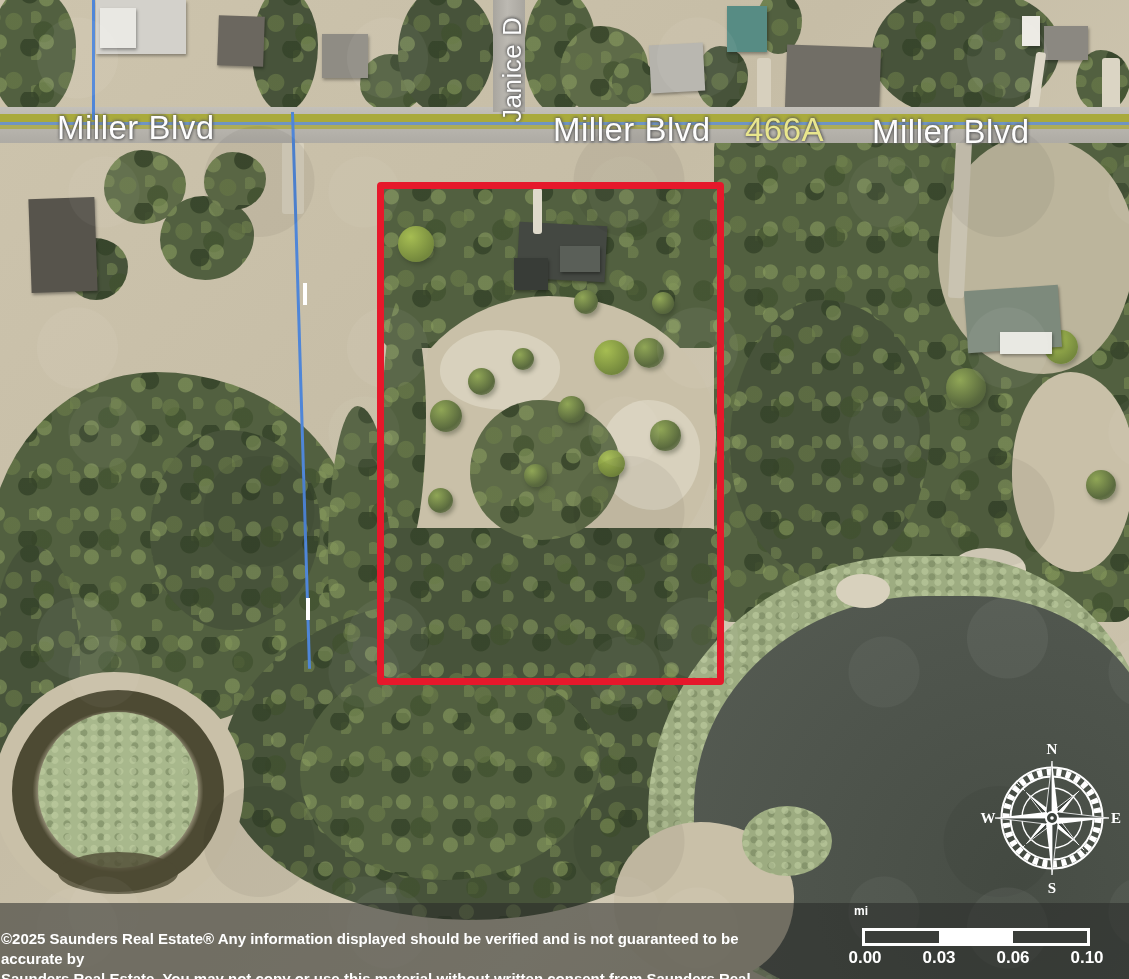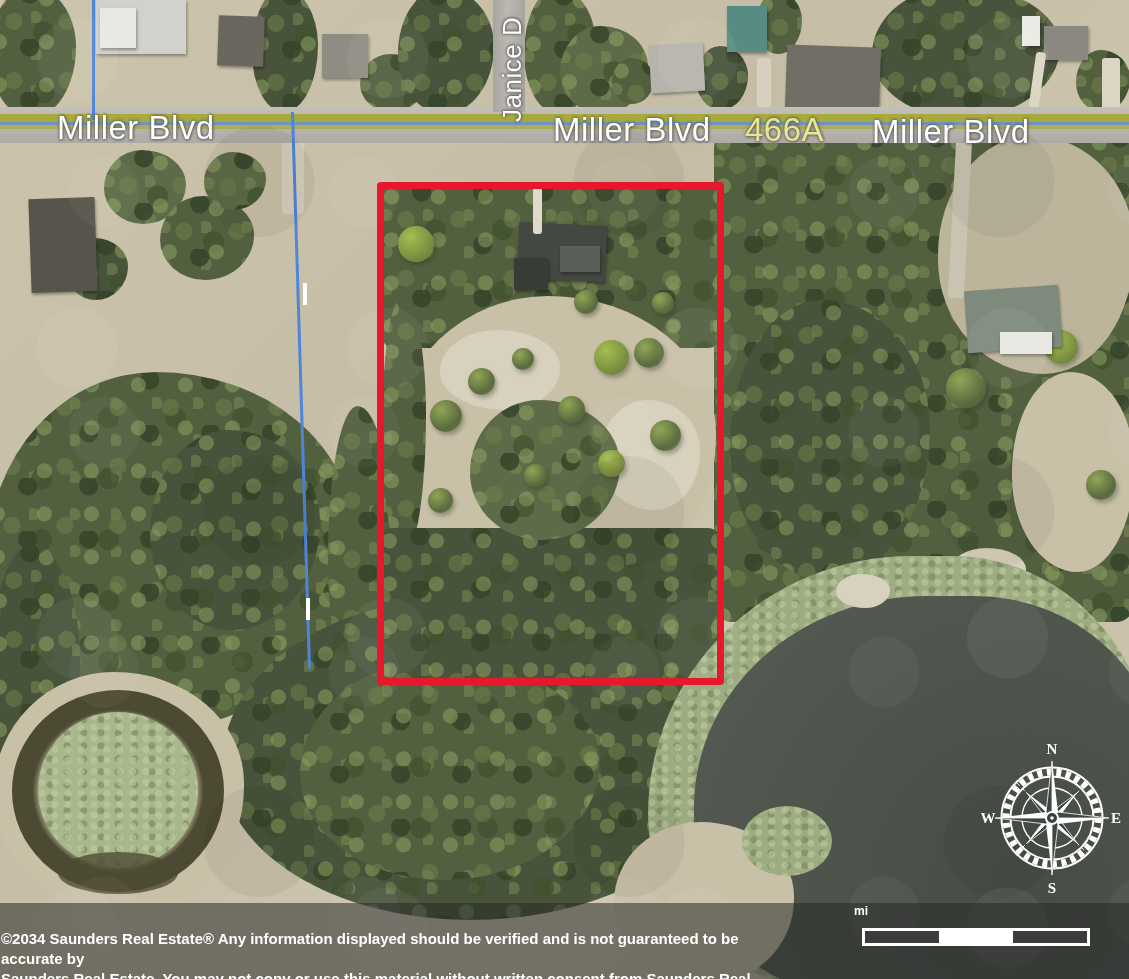--- a/index.html
+++ b/index.html
@@ -281,26 +281,32 @@
     <circle r="1.8" fill="#fff"></circle>
     <text x="0" y="-64" text-anchor="middle">N</text>
     <text x="64" y="5" text-anchor="middle">E</text>
     <text x="0" y="75" text-anchor="middle">S</text>
     <text x="-64" y="5" text-anchor="middle">W</text>
   </svg>
 
   <div class="abs" id="footer-bar"></div>
 
   <div class="abs" id="copyright">
-    <span>©2034 Saunders Real Estate® Any information displayed should be verified and is not guaranteed to be accurate by</span>
+    <span>©2025 Saunders Real Estate® Any information displayed should be verified and is not guaranteed to be accurate by</span>
     <span>Saunders Real Estate. You may not copy or use this material without written consent from Saunders Real Estate.</span>
   </div>
 
   <div class="abs" id="scale-group">
     <div id="scale-unit">mi</div>
     <div id="scale-bar">
       <div class="seg dark"></div>
       <div class="seg white"></div>
       <div class="seg dark"></div>
     </div>
+    <div id="scale-ticks">
+      <span style="left:3px;">0.00</span>
+      <span style="left:77px;">0.03</span>
+      <span style="left:151px;">0.06</span>
+      <span style="left:225px;">0.10</span>
+    </div>
   </div>
 
 </div>
 
 </body></html>

